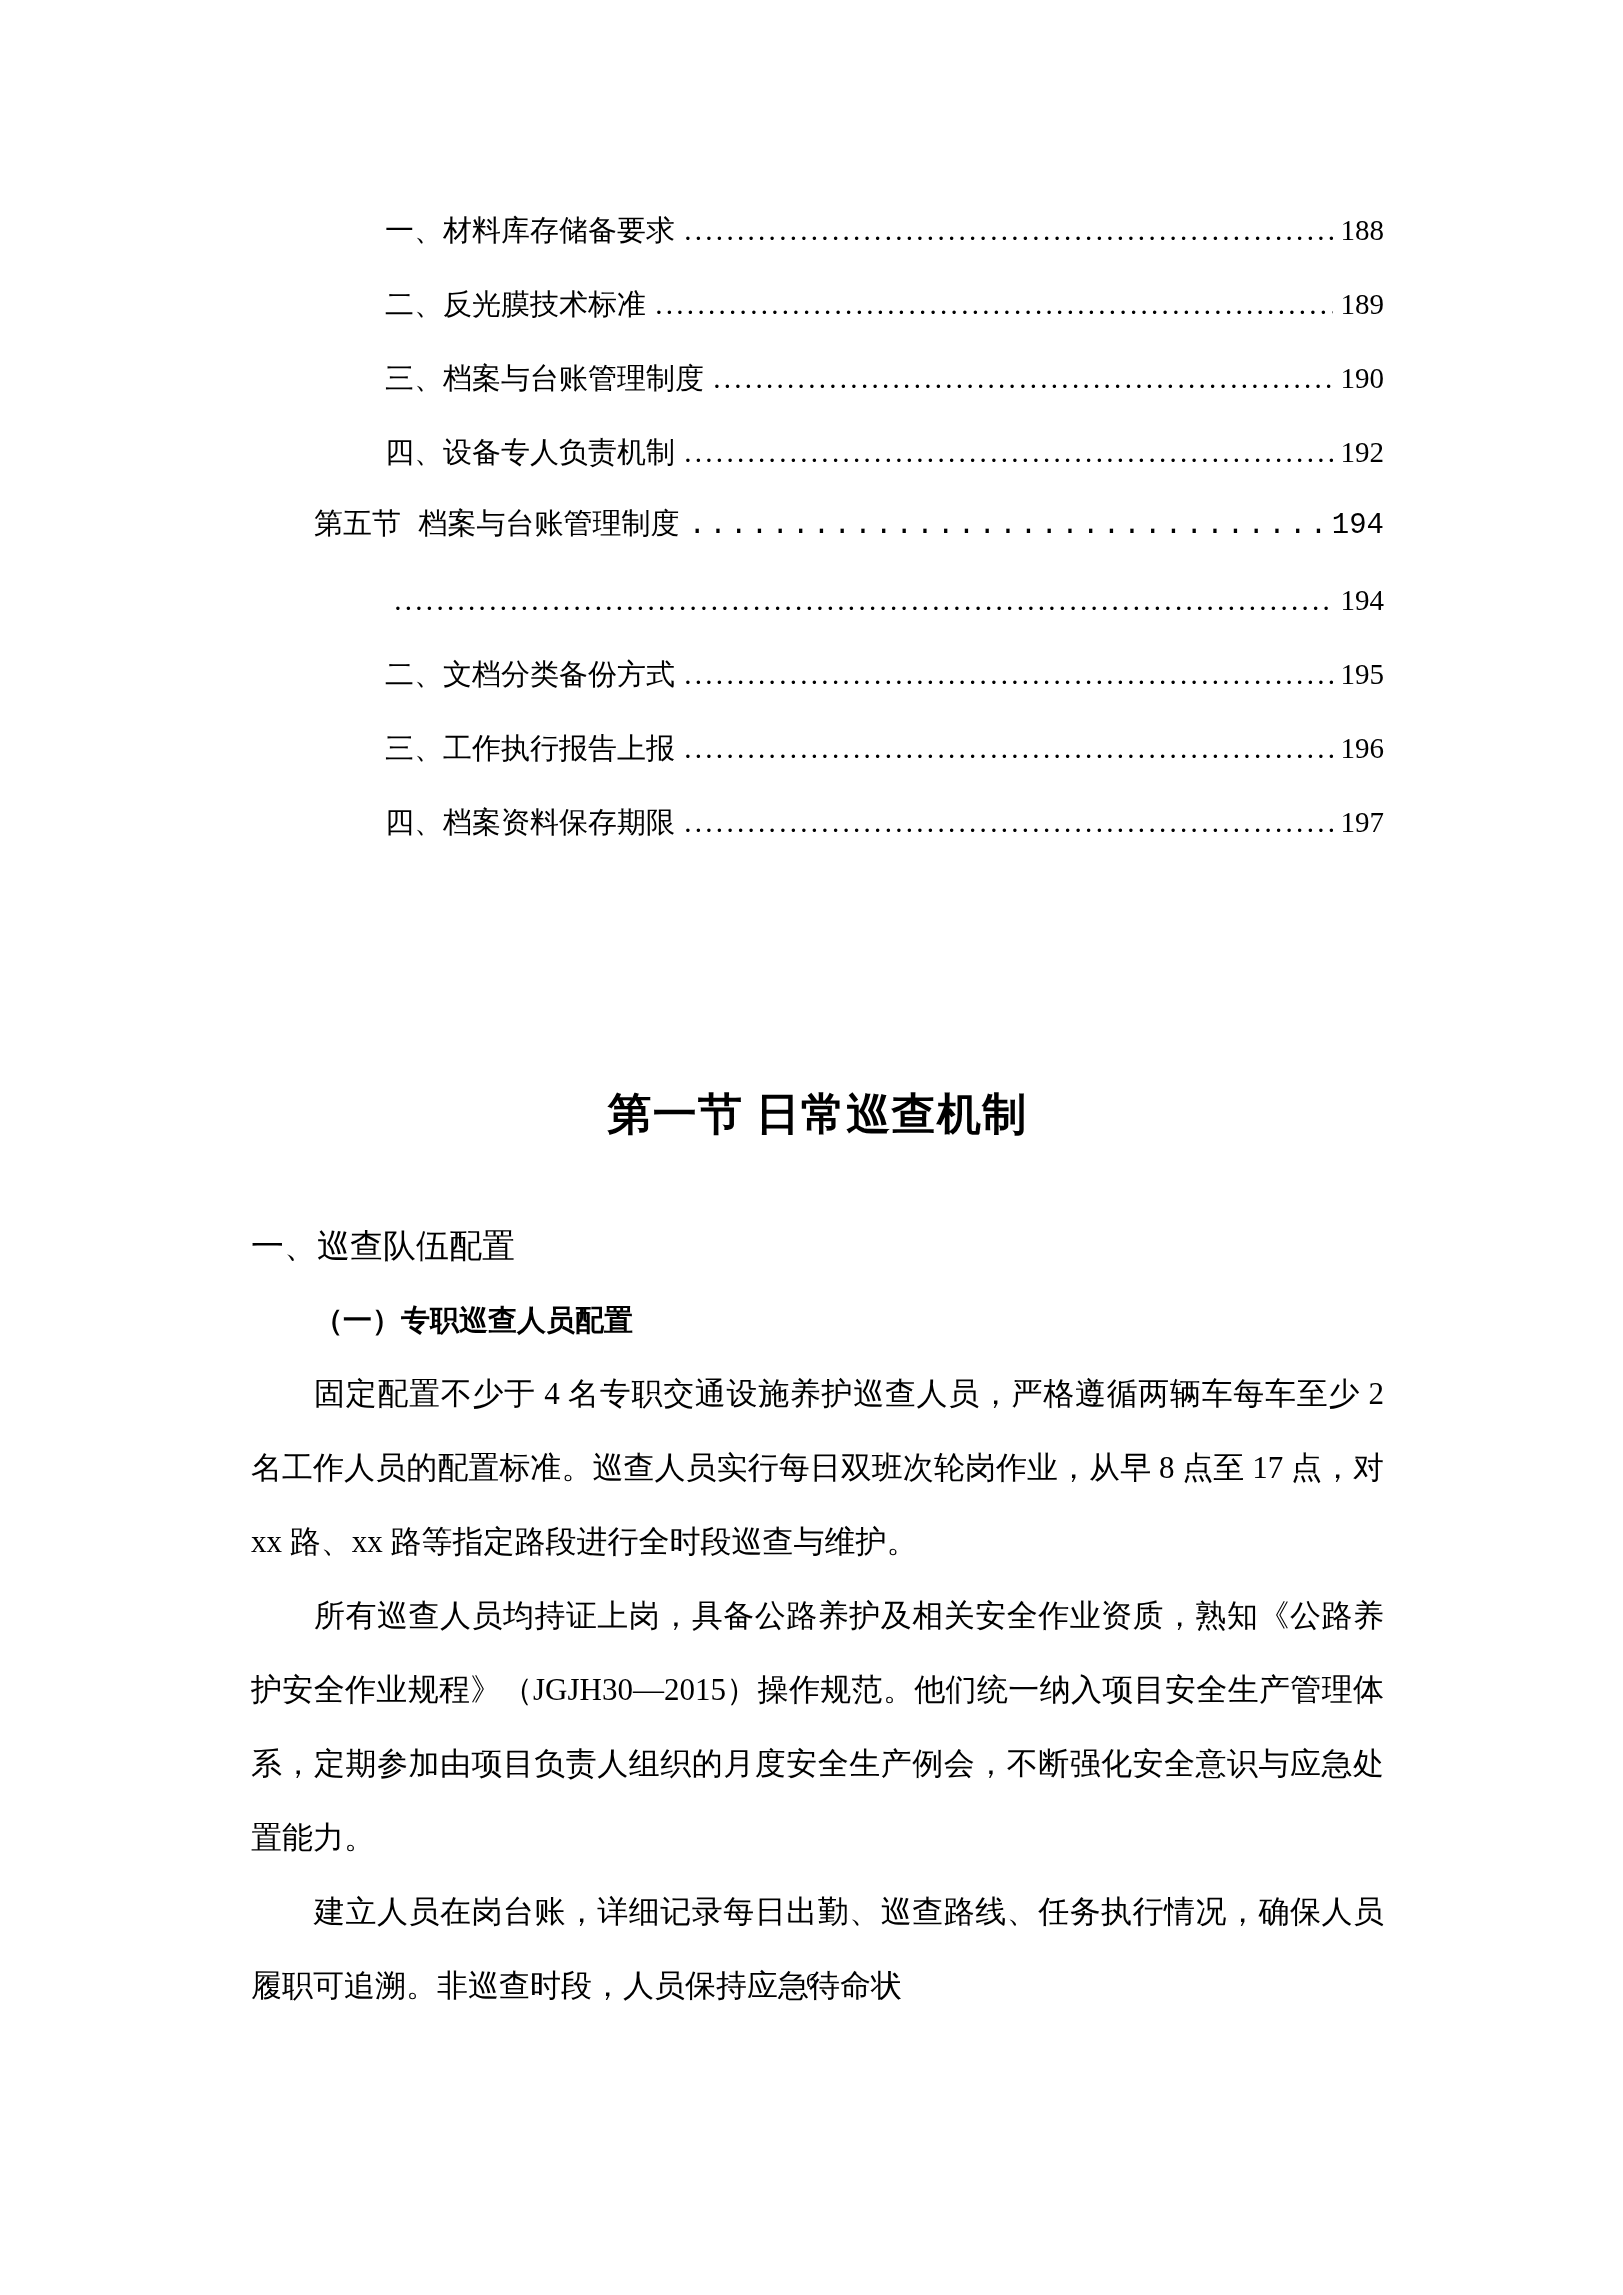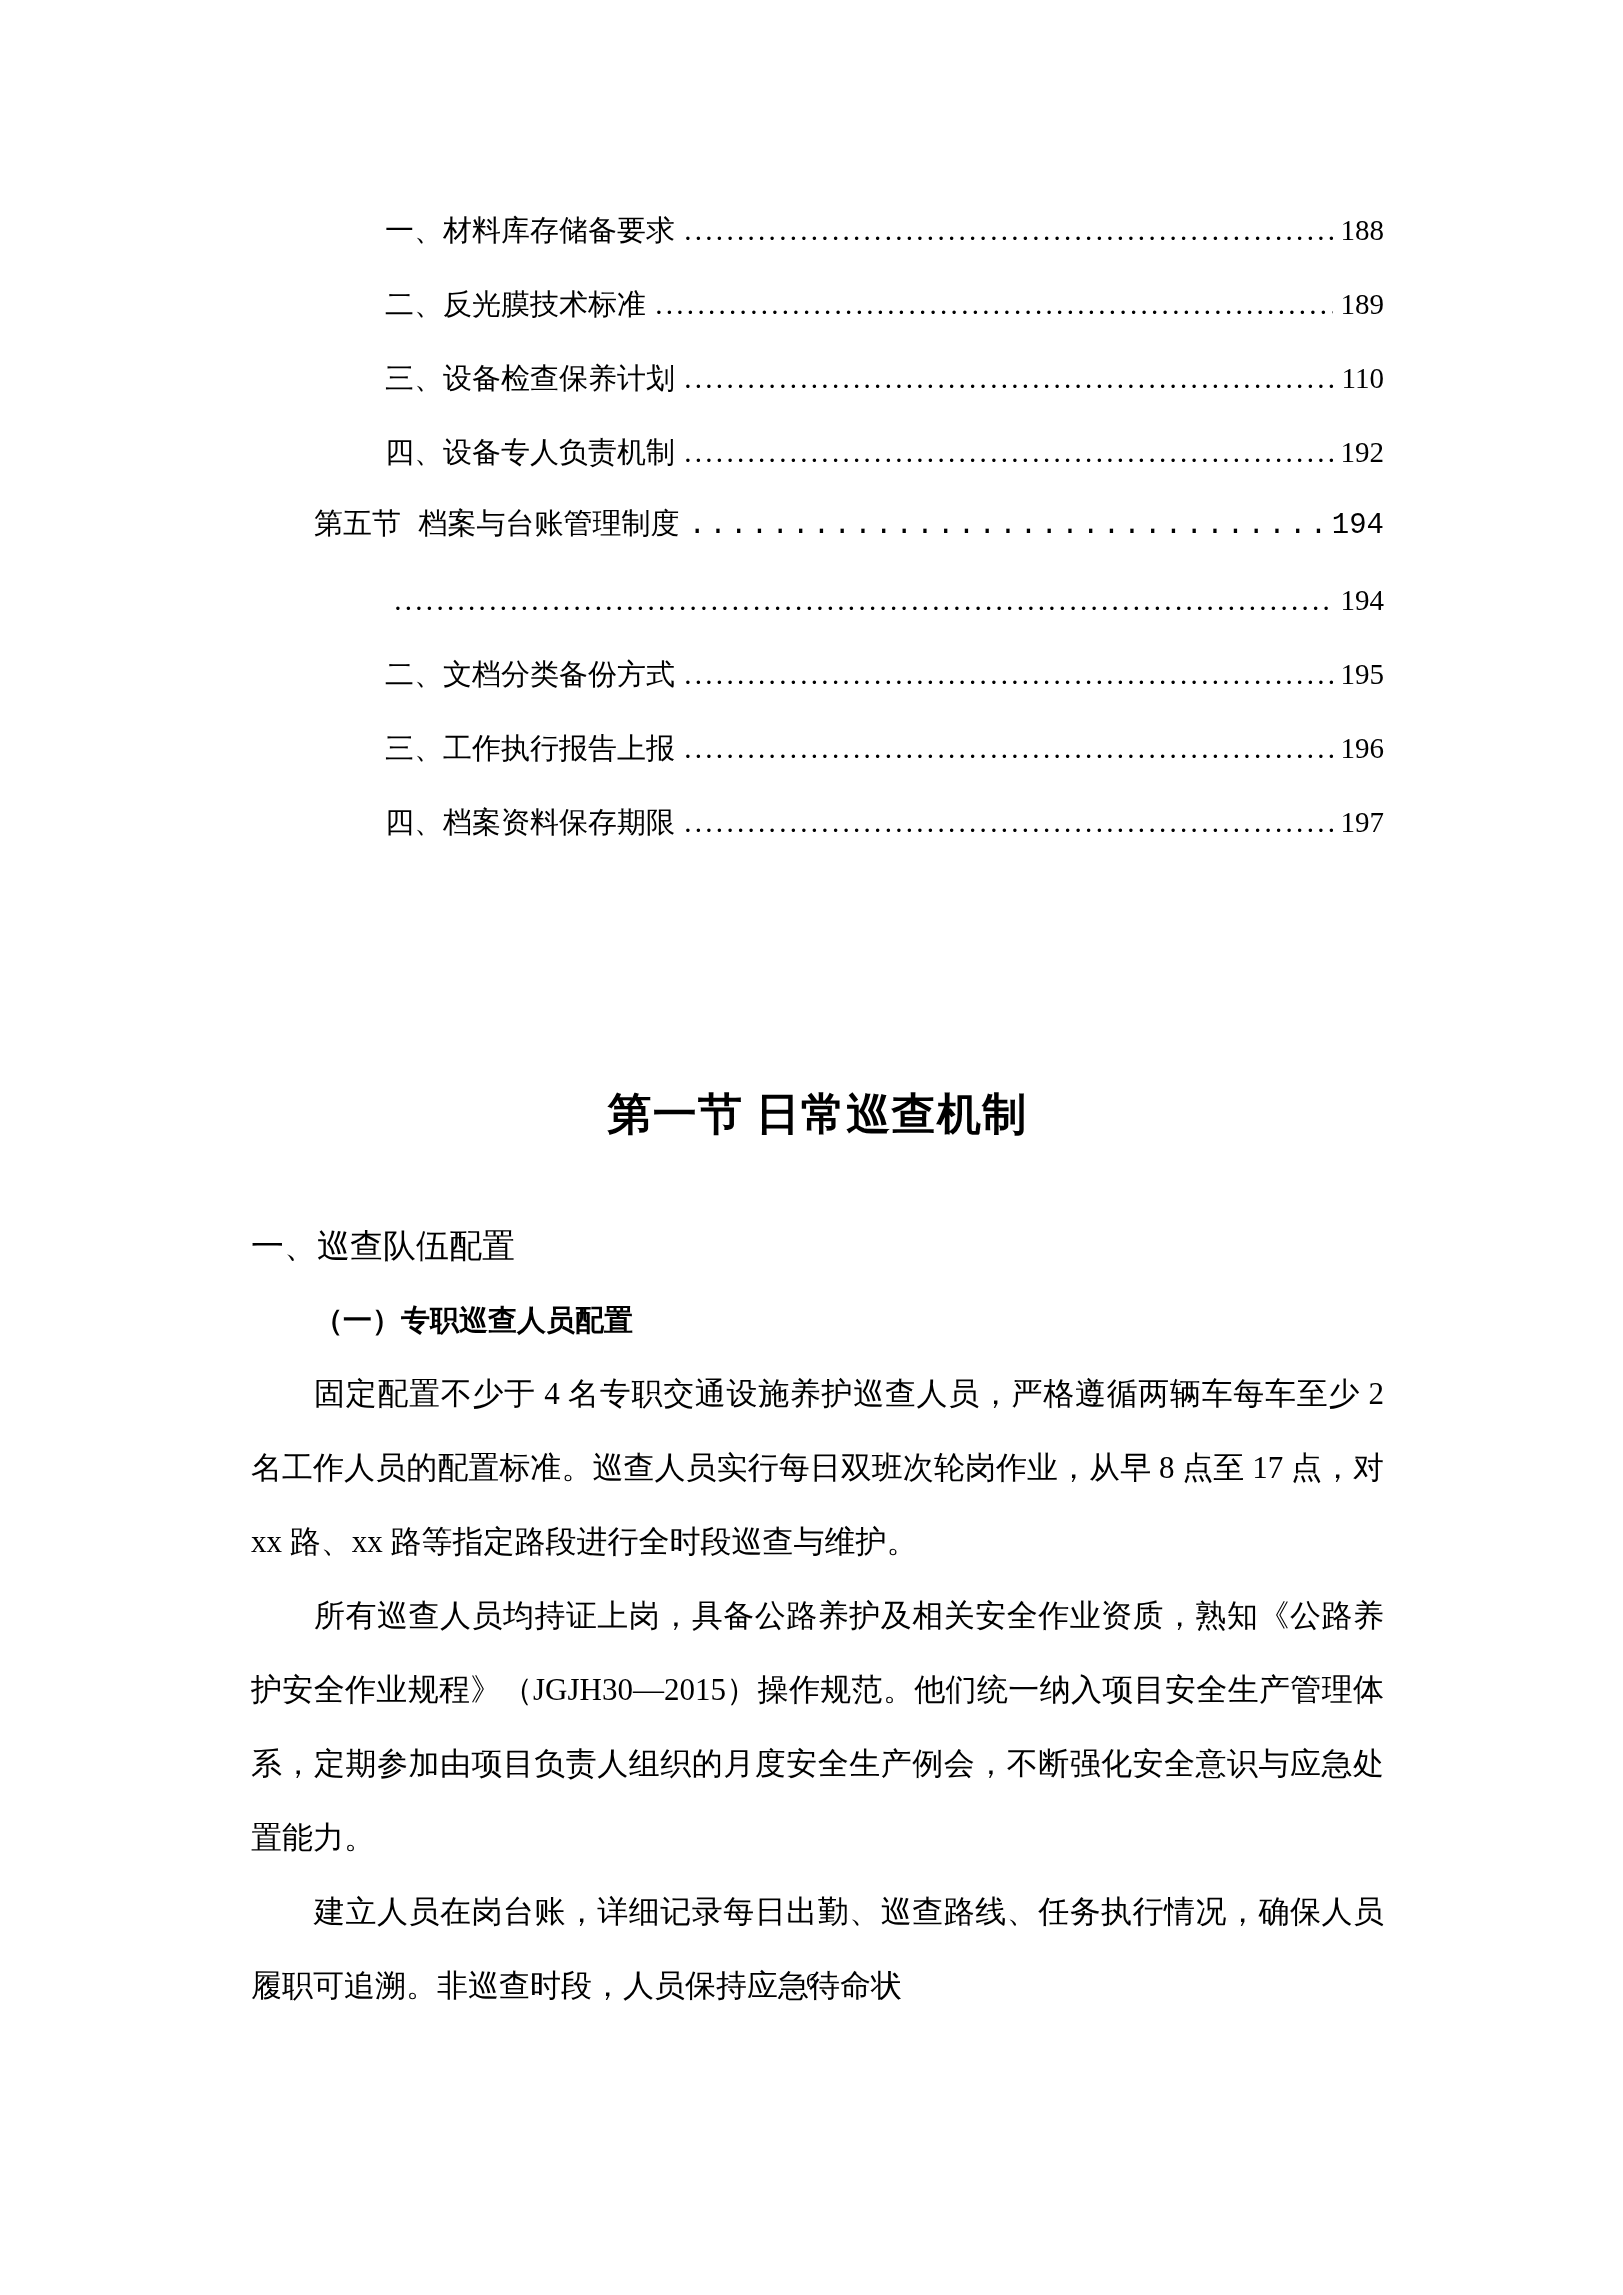--- a/index.html
+++ b/index.html
@@ -87,23 +87,23 @@
       <span class="toc-page">188</span>
     </div>
 
     <div class="toc-row level2">
       <span class="toc-label">二、反光膜技术标准</span>
       <span class="toc-leader">..........................................................................................................................</span>
       <span class="toc-page">189</span>
     </div>
 
     <div class="toc-row level2">
-      <span class="toc-label">三、设备检查保养计划</span>
+      <span class="toc-label">三、档案与台账管理制度</span>
       <span class="toc-leader">..........................................................................................................................</span>
-      <span class="toc-page">110</span>
+      <span class="toc-page">190</span>
     </div>
 
     <div class="toc-row level2">
       <span class="toc-label">四、设备专人负责机制</span>
       <span class="toc-leader">..........................................................................................................................</span>
       <span class="toc-page">192</span>
     </div>
 
     <div class="toc-row level1">
       <span class="toc-label">第五节 档案与台账管理制度</span>

